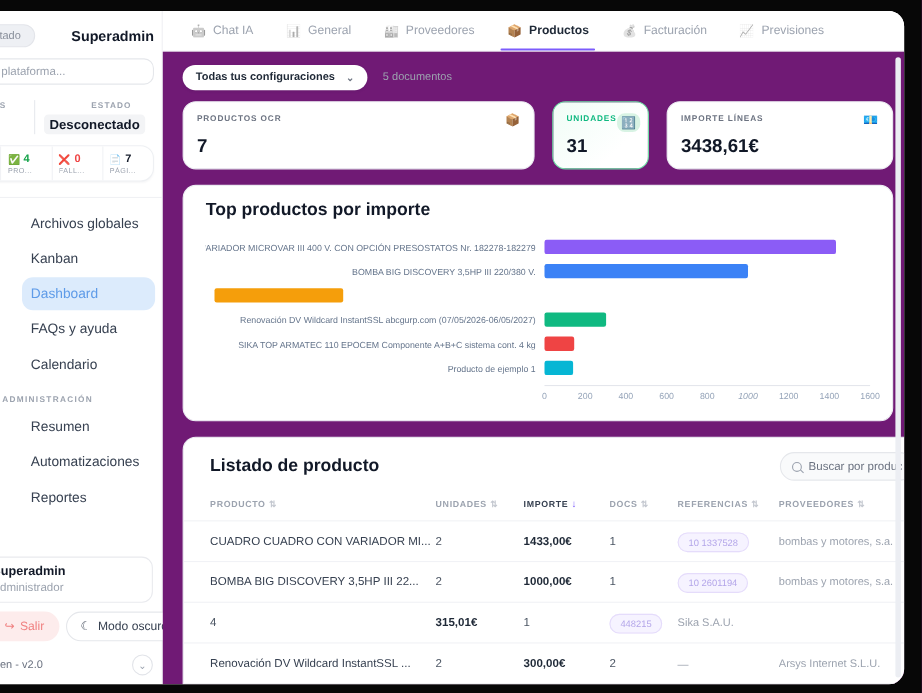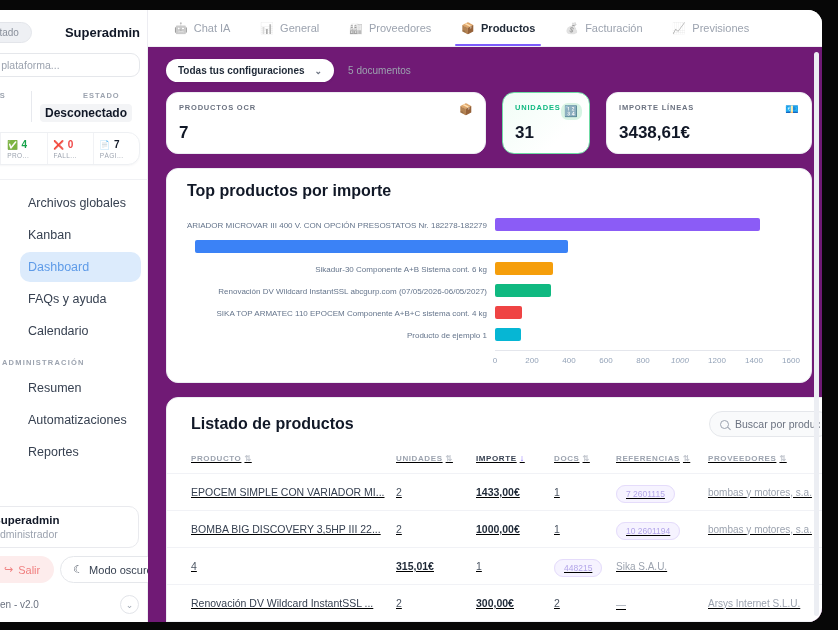--- a/index.html
+++ b/index.html
@@ -105,21 +105,21 @@
   .table-panel { padding: 13px 0 0 0; margin-right: -12px; border-radius: 12px 0 0 12px; overflow: hidden; }
   .table-head { display: flex; align-items: center; justify-content: space-between; padding: 0 0 0 24px; }
   .table-search { background: #f9fafb; border: 1px solid #e5e7eb; border-radius: 15px; height: 26px;
     width: 122px; display: flex; align-items: center; gap: 6px; padding: 0 10px; margin-right: -8px; }
   .table-search input { border: none; outline: none; background: transparent; font-size: 10.5px; width: 100%;
     color: #374151; font-family: "Liberation Sans", sans-serif; }
   .table-search input::placeholder { color: #6b7280; }
   .search-glyph { width: 9px; height: 9px; border: 1.3px solid #9ca3af; border-radius: 50%; position: relative; flex: 0 0 9px; }
   .search-glyph::after { content: ""; position: absolute; width: 4px; height: 1.3px; background: #9ca3af;
     bottom: -2px; right: -3px; transform: rotate(45deg); }
-  .tgrid { display: grid; grid-template-columns: 205px 80px 78px 62px 92px 1fr; align-items: center; text-decoration: underline; }
+  .tgrid { display: grid; grid-template-columns: 205px 80px 78px 62px 92px 1fr; align-items: center; }
   .thead-row { padding: 16px 10px 10px 24px; }
   .th { font-size: 8px; font-weight: bold; letter-spacing: .6px; color: #9ca3af; white-space: nowrap;
     display: flex; align-items: center; gap: 3px; cursor: pointer; }
   .th .sort { font-size: 8px; color: #c3c7cf; }
   .th.sorted { color: #374151; }
   .th.sorted .sort { color: #7c5cfc; font-size: 9px; }
   .trow { padding: 9px 10px 9px 24px; border-top: 1px solid #f1f2f6; }
   .td-prod { font-size: 10.5px; color: #374151; white-space: nowrap; overflow: hidden; }
   .td-num { font-size: 10.5px; color: #4b5563; }
   .td-imp { font-size: 10.5px; font-weight: bold; color: #1f2937; }
@@ -285,26 +285,26 @@
       <div class="panel chart-panel">
         <div class="panel-title">Top productos por importe</div>
         <div class="chart" id="chart">
             <div class="chart-row">
               <div class="chart-label">IPLE CON VARIADOR MICROVAR III 400 V. CON OPCIÓN PRESOSTATOS Nr. 182278-182279</div>
               <div class="chart-track">
                 <div class="chart-bar" style="width: 89.5625%; background: rgb(139, 92, 246);"></div>
               </div>
             </div>
             <div class="chart-row">
+              <div class="chart-label">BOMBA BIG DISCOVERY 3,5HP III 220/380 V.</div>
               <div class="chart-track">
                 <div class="chart-bar" style="width: 62.5%; background: rgb(59, 130, 246);"></div>
               </div>
             </div>
             <div class="chart-row">
-              <div class="chart-label">Sikadur-30 Componente A+B Sistema cont. 6 kg</div>
               <div class="chart-track">
                 <div class="chart-bar" style="width: 19.6881%; background: rgb(245, 158, 11);"></div>
               </div>
             </div>
             <div class="chart-row">
               <div class="chart-label">Renovación DV Wildcard InstantSSL abcgurp.com (07/05/2026-06/05/2027)</div>
               <div class="chart-track">
                 <div class="chart-bar" style="width: 18.75%; background: rgb(16, 185, 129);"></div>
               </div>
             </div>
@@ -329,21 +329,21 @@
             <span class="chart-tick" style="left: 50%;">800</span>
             <span class="chart-tick" style="left: 62.5%; font-style: italic;">1000</span>
             <span class="chart-tick" style="left: 75%;">1200</span>
             <span class="chart-tick" style="left: 87.5%;">1400</span>
             <span class="chart-tick" style="left: 100%;">1600</span>
           </div>
       </div>
 
       <div class="panel table-panel">
         <div class="table-head">
-          <div class="panel-title">Listado de productos</div>
+          <div class="panel-title">Listado de producto</div>
           <div class="table-search">
             <span class="search-glyph"></span>
             <input type="text" placeholder="Buscar por producto," style="">
           </div>
         </div>
         <div class="tgrid thead-row" id="thead">
             <div class="th">
               <span>PRODUCTO</span>
               <span class="sort">⇅</span>
             </div>
@@ -363,25 +363,25 @@
               <span>REFERENCIAS</span>
               <span class="sort">⇅</span>
             </div>
             <div class="th">
               <span>PROVEEDORES</span>
               <span class="sort">⇅</span>
             </div>
           </div>
         <div id="tbody">
             <div class="tgrid trow">
-              <div class="td-prod">EPOCEM SIMPLE CON VARIADOR MI...</div>
+              <div class="td-prod">CUADRO CUADRO CON VARIADOR MI...</div>
               <div class="td-num">2</div>
               <div class="td-imp">1433,00€</div>
               <div class="td-num">1</div>
-              <div class="td-ref"><span class="pill">7 2601115</span></div>
+              <div class="td-ref"><span class="pill">10 1337528</span></div>
               <div class="td-prov">bombas y motores, s.a.</div>
             </div>
             <div class="tgrid trow">
               <div class="td-prod">BOMBA BIG DISCOVERY 3,5HP III 22...</div>
               <div class="td-num">2</div>
               <div class="td-imp">1000,00€</div>
               <div class="td-num">1</div>
               <div class="td-ref"><span class="pill">10 2601194</span></div>
               <div class="td-prov">bombas y motores, s.a.</div>
             </div>

